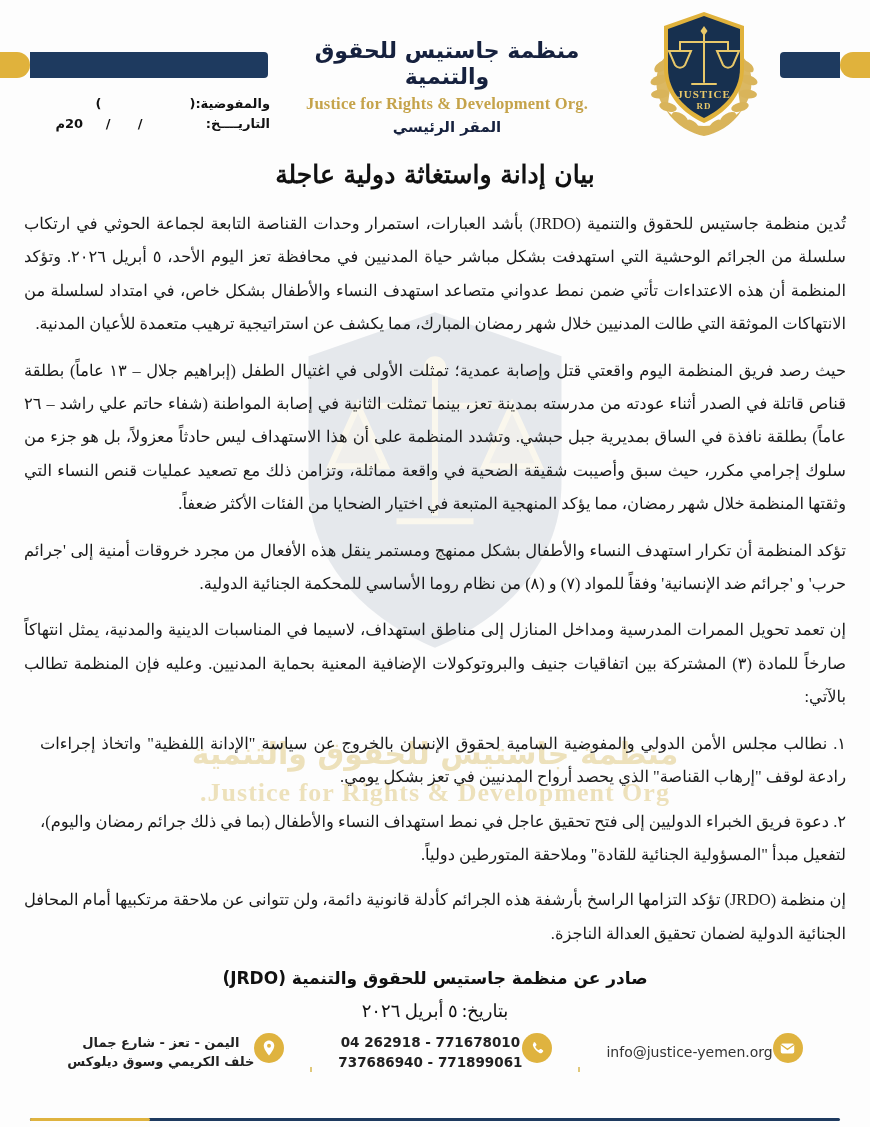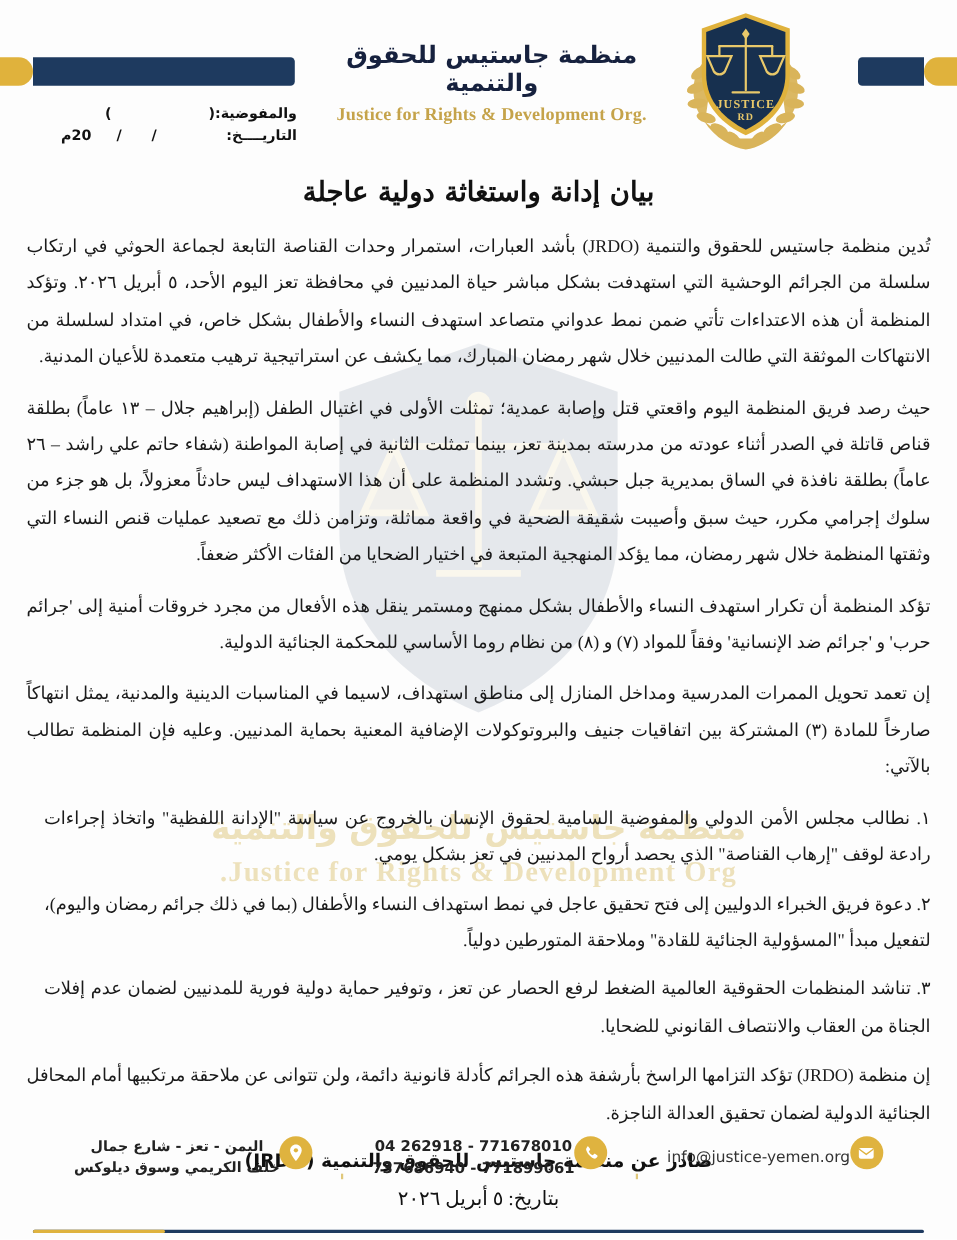--- a/index.html
+++ b/index.html
@@ -128,21 +128,21 @@
     font-family: "DejaVu Sans", "Liberation Sans", sans-serif;
     font-weight: bold;
     font-size: 15px;
     color: #16213e;
     margin-top: 4px;
   }
 
   .logo {
     position: absolute;
     top: 10px;
-    left: 618px;
+    left: 644px;
     width: 120px;
     height: 128px;
   }
 
   
   .refs {
     position: absolute;
     top: 96px;
     right: 600px;
     width: 250px;
@@ -324,20 +324,21 @@
     </div>
 
     <div class="bar bar-right">
       <div class="navy"></div>
       <div class="gold"></div>
     </div>
 
     <div class="org-block">
       <div class="org-ar">منظمة جاستيس للحقوق والتنمية</div>
       <div class="org-en">Justice for Rights &amp; Development Org.</div>
+      <div class="org-sub">المقر الرئيسي</div>
     </div>
 
     <div class="logo">
       <svg width="120" height="128" viewBox="0 0 120 128" aria-hidden="true">
 
         <g fill="#d9b košice"></g>
         <g fill="#dbb martial"></g>
         <g fill="#d9b45a">
           <path d="M24 44 C10 56 8 82 22 100 C26 92 24 78 30 68 Z" opacity="0.95"></path>
           <path d="M96 44 C110 56 112 82 98 100 C94 92 96 78 90 68 Z" opacity="0.95"></path>
@@ -390,21 +391,20 @@
 
     <h1 class="doc-title">بيان إدانة واستغاثة دولية عاجلة</h1>
 
     <p class="para">تُدين منظمة جاستيس للحقوق والتنمية (JRDO) بأشد العبارات، استمرار وحدات القناصة التابعة لجماعة الحوثي في ارتكاب سلسلة من الجرائم الوحشية التي استهدفت بشكل مباشر حياة المدنيين في محافظة تعز اليوم الأحد، ٥ أبريل ٢٠٢٦. وتؤكد المنظمة أن هذه الاعتداءات تأتي ضمن نمط عدواني متصاعد استهدف النساء والأطفال بشكل خاص، في امتداد لسلسلة من الانتهاكات الموثقة التي طالت المدنيين خلال شهر رمضان المبارك، مما يكشف عن استراتيجية ترهيب متعمدة للأعيان المدنية.</p>
     <p class="para">حيث رصد فريق المنظمة اليوم واقعتي قتل وإصابة عمدية؛ تمثلت الأولى في اغتيال الطفل (إبراهيم جلال – ١٣ عاماً) بطلقة قناص قاتلة في الصدر أثناء عودته من مدرسته بمدينة تعز، بينما تمثلت الثانية في إصابة المواطنة (شفاء حاتم علي راشد – ٢٦ عاماً) بطلقة نافذة في الساق بمديرية جبل حبشي. وتشدد المنظمة على أن هذا الاستهداف ليس حادثاً معزولاً، بل هو جزء من سلوك إجرامي مكرر، حيث سبق وأصيبت شقيقة الضحية في واقعة مماثلة، وتزامن ذلك مع تصعيد عمليات قنص النساء التي وثقتها المنظمة خلال شهر رمضان، مما يؤكد المنهجية المتبعة في اختيار الضحايا من الفئات الأكثر ضعفاً.</p>
     <p class="para">تؤكد المنظمة أن تكرار استهدف النساء والأطفال بشكل ممنهج ومستمر ينقل هذه الأفعال من مجرد خروقات أمنية إلى 'جرائم حرب' و 'جرائم ضد الإنسانية' وفقاً للمواد (٧) و (٨) من نظام روما الأساسي للمحكمة الجنائية الدولية.</p>
     <p class="para">إن تعمد تحويل الممرات المدرسية ومداخل المنازل إلى مناطق استهداف، لاسيما في المناسبات الدينية والمدنية، يمثل انتهاكاً صارخاً للمادة (٣) المشتركة بين اتفاقيات جنيف والبروتوكولات الإضافية المعنية بحماية المدنيين. وعليه فإن المنظمة تطالب بالآتي:</p>
 
     <p class="item">١. نطالب مجلس الأمن الدولي والمفوضية السامية لحقوق الإنسان بالخروج عن سياسة "الإدانة اللفظية" واتخاذ إجراءات رادعة لوقف "إرهاب القناصة" الذي يحصد أرواح المدنيين في تعز بشكل يومي.</p>
     <p class="item">٢. دعوة فريق الخبراء الدوليين إلى فتح تحقيق عاجل في نمط استهداف النساء والأطفال (بما في ذلك جرائم رمضان واليوم)، لتفعيل مبدأ "المسؤولية الجنائية للقادة" وملاحقة المتورطين دولياً.</p>
-    <p class="item">٣. تناشد المنظمات الحقوقية العالمية الضغط لرفع الحصار عن تعز ، وتوفير حماية دولية فورية للمدنيين لضمان عدم إفلات الجناة من العقاب والانتصاف القانوني للضحايا.</p>
 
     <p class="para">إن منظمة (JRDO) تؤكد التزامها الراسخ بأرشفة هذه الجرائم كأدلة قانونية دائمة، ولن تتوانى عن ملاحقة مرتكبيها أمام المحافل الجنائية الدولية لضمان تحقيق العدالة الناجزة.</p>
 
     <div class="sig">صادر عن منظمة جاستيس للحقوق والتنمية (JRDO)</div>
     <div class="sig-date">بتاريخ: ٥ أبريل ٢٠٢٦</div>
   </div>
 
   <div class="footer">
     <div class="footer-inner">
 

